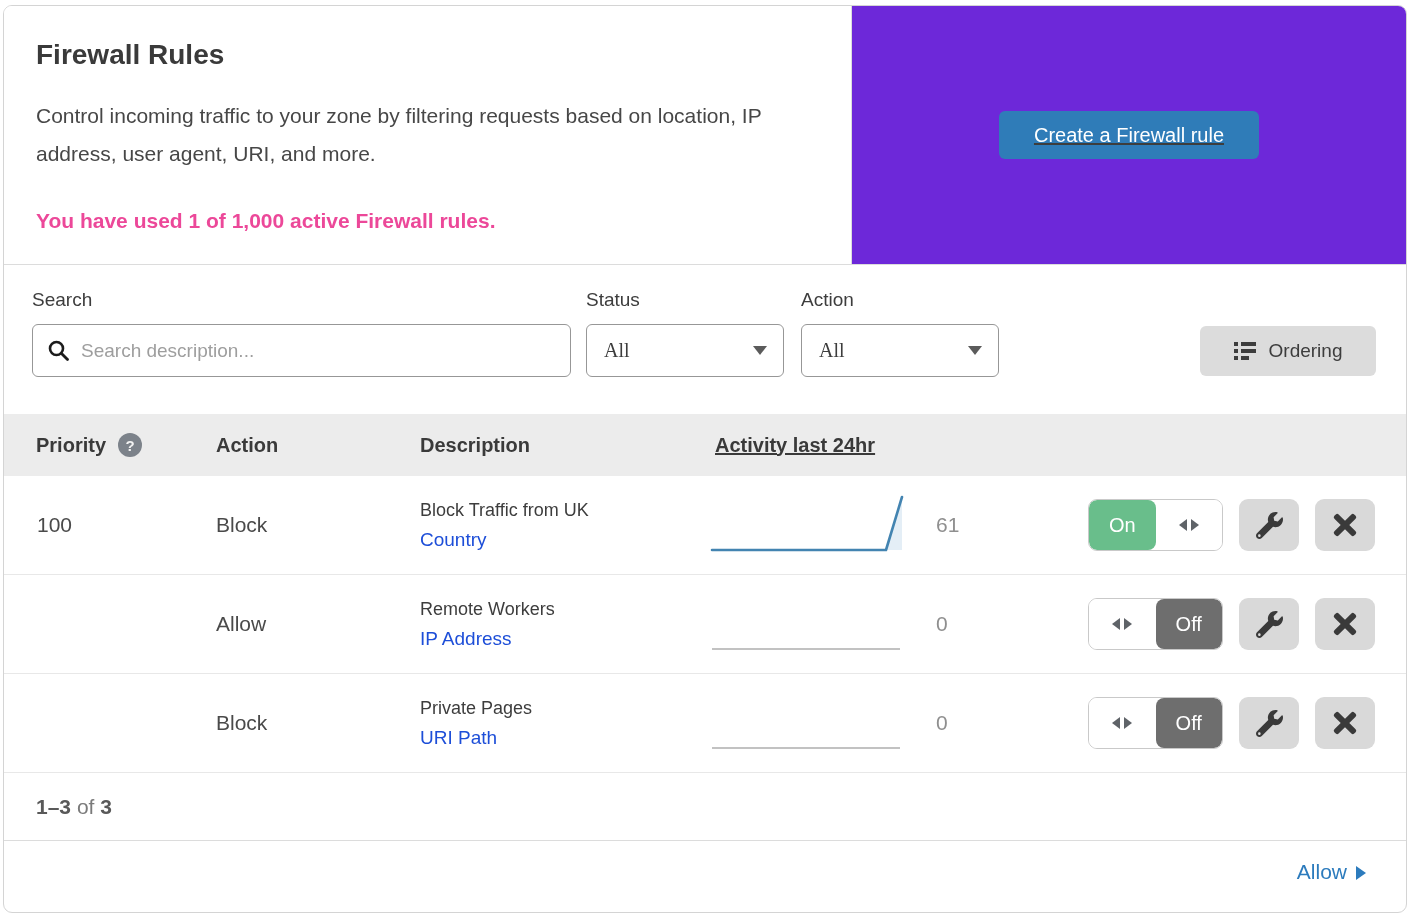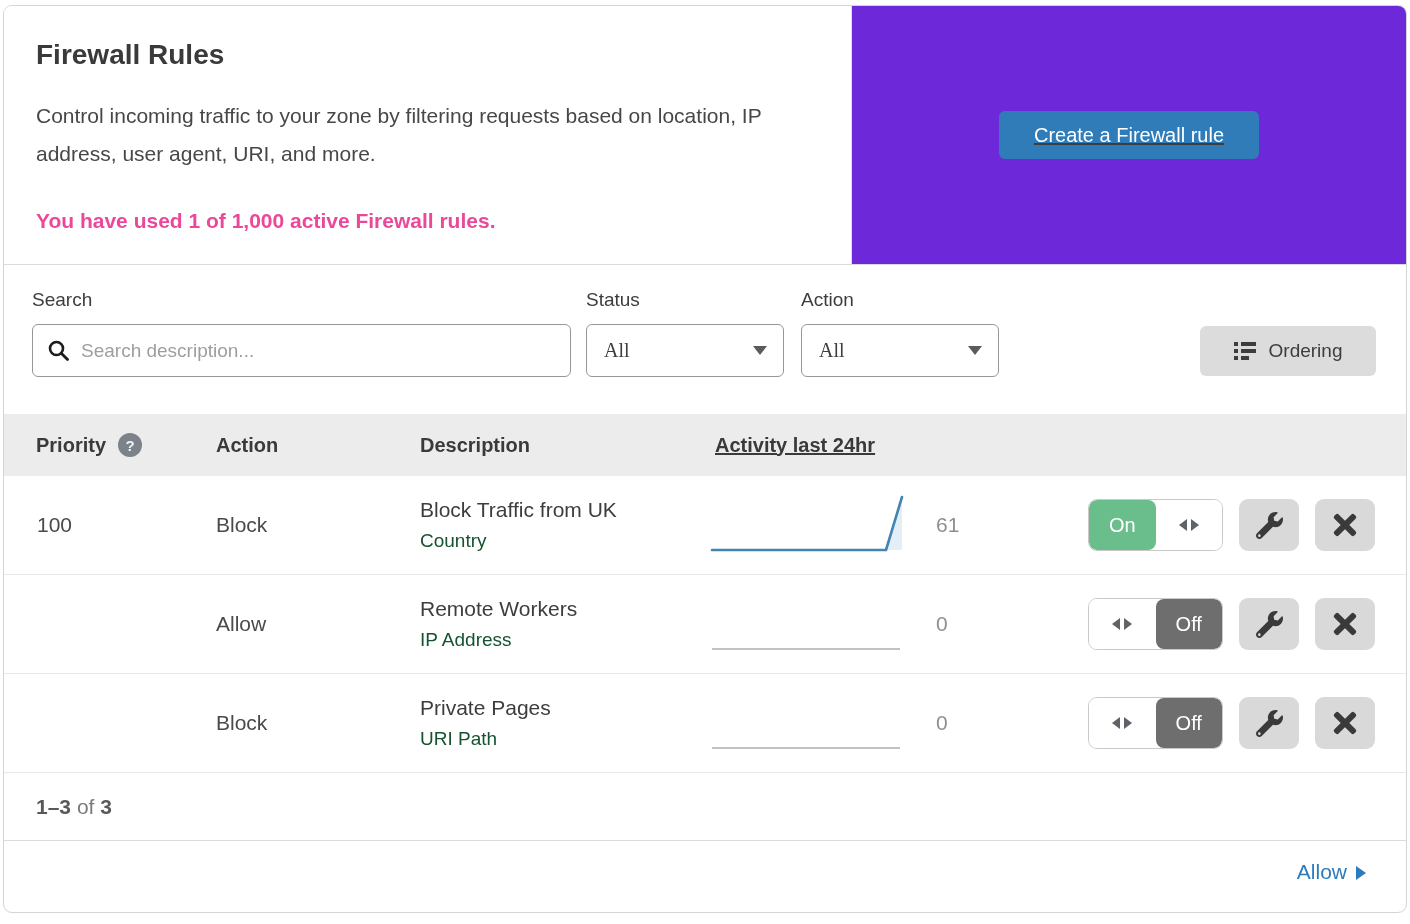--- a/index.html
+++ b/index.html
@@ -106,22 +106,22 @@
     background: #7c828a; color: #f2f2f2;
     font-size: 15px; font-weight: bold;
     display: inline-flex; align-items: center; justify-content: center;
     cursor: pointer;
   }
   .th-activity { grid-column: 4 / 6; padding-left: 7px; white-space: nowrap; text-decoration: underline; }
 
   .rule-row { height: 99px; border-bottom: 1px solid #e8e8e8; background: #fff; }
   .cell-priority { padding-left: 33px; font-size: 21px; color: #4a4a4a; }
   .cell-action { font-size: 21px; color: #4a4a4a; }
-  .desc-title { font-size: 21px; color: #3d3d3d; }
-  .desc-sub { font-size: 19px; color: #14532d; margin-top: 8px; }
+  .desc-title { font-size: 18px; color: #3d3d3d; }
+  .desc-sub { font-size: 19px; color: #1d4ed8; margin-top: 8px; }
   .cell-spark { padding-left: 0; }
   .cell-count { font-size: 21px; color: #8f8f8f; padding-left: 16px; }
   .cell-controls { display: flex; align-items: center; justify-content: flex-end; gap: 16px; padding-right: 32px; }
 
   .toggle {
     width: 135px; height: 52px;
     border: 1px solid #c9c9c9; border-radius: 9px;
     display: flex; overflow: hidden; background: #fff; cursor: pointer;
     flex: 0 0 auto;
   }

